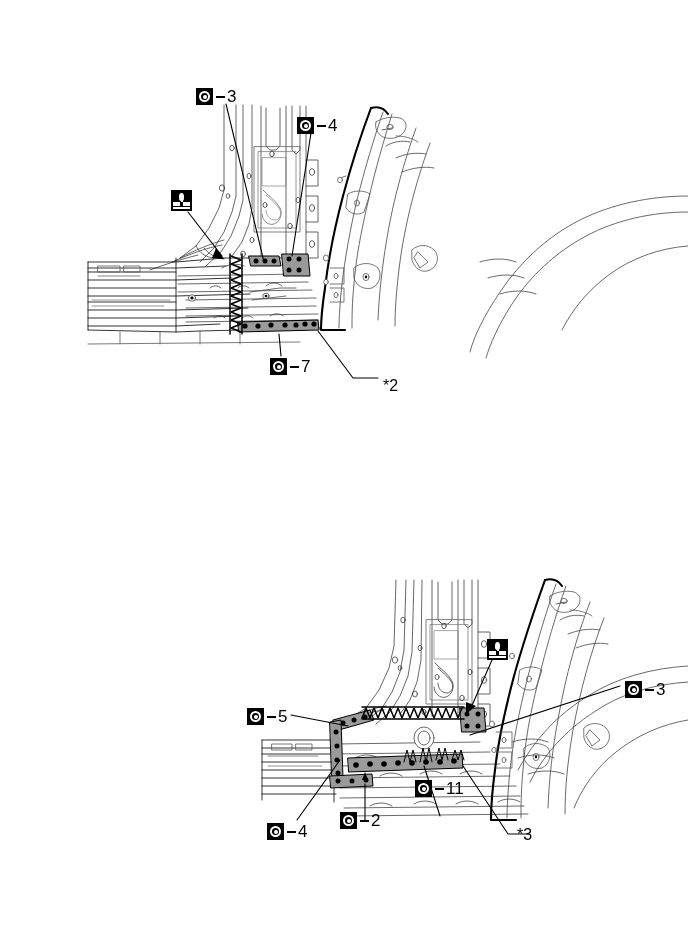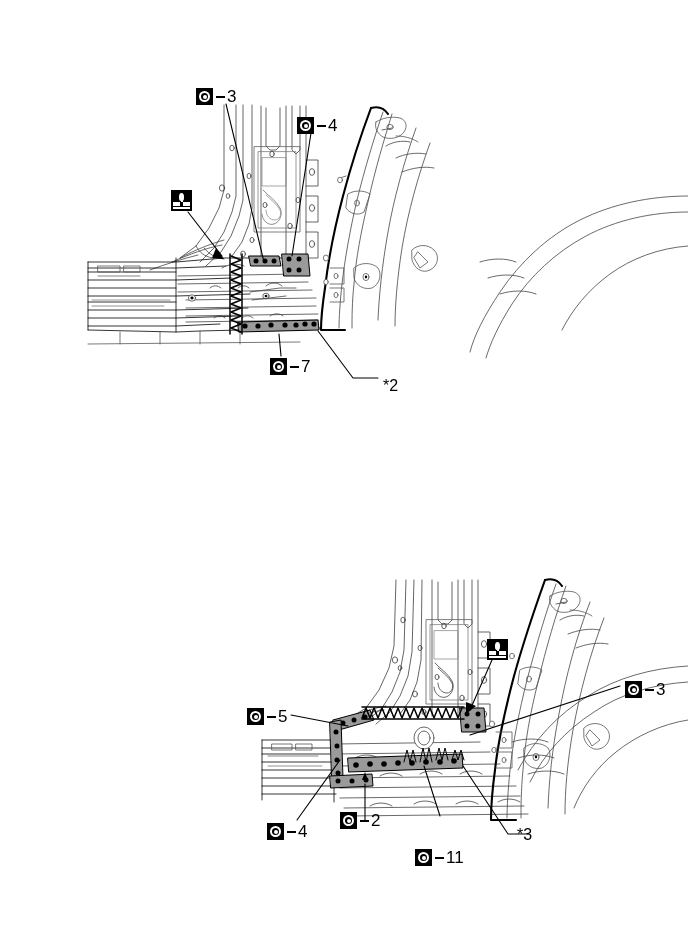--- a/index.html
+++ b/index.html
@@ -559,21 +559,21 @@
     <span class="dash"></span>
     <span class="cnum">4</span>
   </div>
 
   <div class="callout" id="co-l2" style="left:340px;top:812px;">
     <span class="weld-badge"></span>
     <span class="dash"></span>
     <span class="cnum">2</span>
   </div>
 
-  <div class="callout" id="co-l11" style="left:415px;top:849px;">
+  <div class="callout" id="co-l11" style="left:415px;top:780px;">
     <span class="weld-badge"></span>
     <span class="dash"></span>
     <span class="cnum">11</span>
   </div>
 
   <div class="sealer-badge" style="left:487px;top:639px;">
     <span class="noz"></span>
     <span class="stem"></span>
     <span class="barL"></span>
     <span class="barR"></span>

